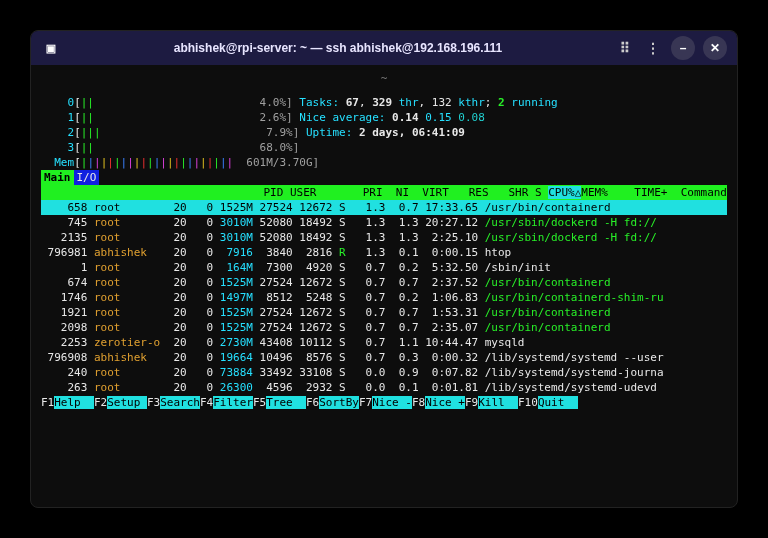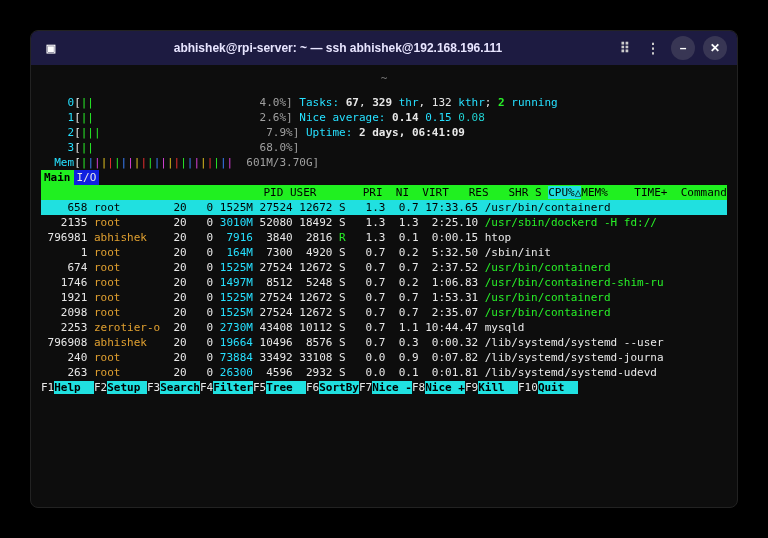--- a/index.html
+++ b/index.html
@@ -52,21 +52,21 @@
   .c-brcyan{ color:#20d0d0;}
   .tabs { }
   .tab { padding:1px 3px; }
   .tab-active-main { background:#20f020; color:#000; font-weight:bold;}
   .tab-io { background:#1020e0; color:#e8e8e8;}
   .header-row { background:#20f020; color:#000; white-space:pre; font-weight:normal;text-align:right;}
   .header-row .col-cpu { background:#20e0e0;}
   .proc-row { white-space:pre; }
   .proc-row.selected { background:#20e0e0; color:#000;}
   .fkeys { white-space:pre; }
-  .fk-label{ background:#20e0e0; color:#000; padding:0;font-weight:bold;}
+  .fk-label{ background:#20e0e0; color:#000; padding:0;}
   .fk-num{ color:#e8e8e8;}
 </style>
 </head>
 <body>
 
 <div class="window">
   <div class="titlebar">
     <div class="titlebar-left">
       <div class="tb-icon">▣</div>
     </div>
@@ -91,20 +91,21 @@
         <div class="cpu-row">  <span class="c-cyan">Mem</span><span class="c-white">[</span><span class="c-green">|</span><span class="c-blue">|</span><span class="c-mag">|</span><span class="c-yel">|</span><span class="c-red">|</span><span class="c-green">|</span><span class="c-blue">|</span><span class="c-mag">|</span><span class="c-yel">|</span><span class="c-red">|</span><span class="c-green">|</span><span class="c-blue">|</span><span class="c-mag">|</span><span class="c-yel">|</span><span class="c-red">|</span><span class="c-green">|</span><span class="c-blue">|</span><span class="c-mag">|</span><span class="c-yel">|</span><span class="c-red">|</span><span class="c-green">|</span><span class="c-blue">|</span><span class="c-mag">|</span><span class="c-gray">  601M/3.70G]</span></div>
       </div>
 
     <div class="tabs">
       <span class="tab tab-active-main">Main</span><span class="tab tab-io">I/O</span>
     </div>
 
     <div id="header" class="header-row">    PID USER       PRI  NI  VIRT   RES   SHR S <span class="col-cpu">CPU%△</span>MEM%    TIME+  Command</div>
     <div id="proclist">
         <div class="proc-row selected">    658 <span class="">root      </span>  20   0 <span class="">1525M</span> 27524 12672 S   1.3  0.7 17:33.65 /usr/bin/containerd</div>
+        <div class="proc-row">    745 <span class="c-orange">root      </span>  20   0 <span class="c-cyan">3010M</span> 52080 18492 S   1.3  1.3 20:27.12 <span class="c-green">/usr/sbin/dockerd -H fd://</span></div>
         <div class="proc-row">   2135 <span class="c-orange">root      </span>  20   0 <span class="c-cyan">3010M</span> 52080 18492 S   1.3  1.3  2:25.10 <span class="c-green">/usr/sbin/dockerd -H fd://</span></div>
         <div class="proc-row"> 796981 <span class="c-orange">abhishek  </span>  20   0 <span class="c-cyan"> 7916</span>  3840  2816 <span class="c-green">R</span>   1.3  0.1  0:00.15 htop</div>
         <div class="proc-row">      1 <span class="c-orange">root      </span>  20   0 <span class="c-cyan"> 164M</span>  7300  4920 S   0.7  0.2  5:32.50 /sbin/init</div>
         <div class="proc-row">    674 <span class="c-orange">root      </span>  20   0 <span class="c-cyan">1525M</span> 27524 12672 S   0.7  0.7  2:37.52 <span class="c-green">/usr/bin/containerd</span></div>
         <div class="proc-row">   1746 <span class="c-orange">root      </span>  20   0 <span class="c-cyan">1497M</span>  8512  5248 S   0.7  0.2  1:06.83 <span class="c-green">/usr/bin/containerd-shim-ru</span></div>
         <div class="proc-row">   1921 <span class="c-orange">root      </span>  20   0 <span class="c-cyan">1525M</span> 27524 12672 S   0.7  0.7  1:53.31 <span class="c-green">/usr/bin/containerd</span></div>
         <div class="proc-row">   2098 <span class="c-orange">root      </span>  20   0 <span class="c-cyan">1525M</span> 27524 12672 S   0.7  0.7  2:35.07 <span class="c-green">/usr/bin/containerd</span></div>
         <div class="proc-row">   2253 <span class="c-orange">zerotier-o</span>  20   0 <span class="c-cyan">2730M</span> 43408 10112 S   0.7  1.1 10:44.47 mysqld</div>
         <div class="proc-row"> 796908 <span class="c-orange">abhishek  </span>  20   0 <span class="c-cyan">19664</span> 10496  8576 S   0.7  0.3  0:00.32 /lib/systemd/systemd --user</div>
         <div class="proc-row">    240 <span class="c-orange">root      </span>  20   0 <span class="c-cyan">73884</span> 33492 33108 S   0.0  0.9  0:07.82 /lib/systemd/systemd-journa</div>

